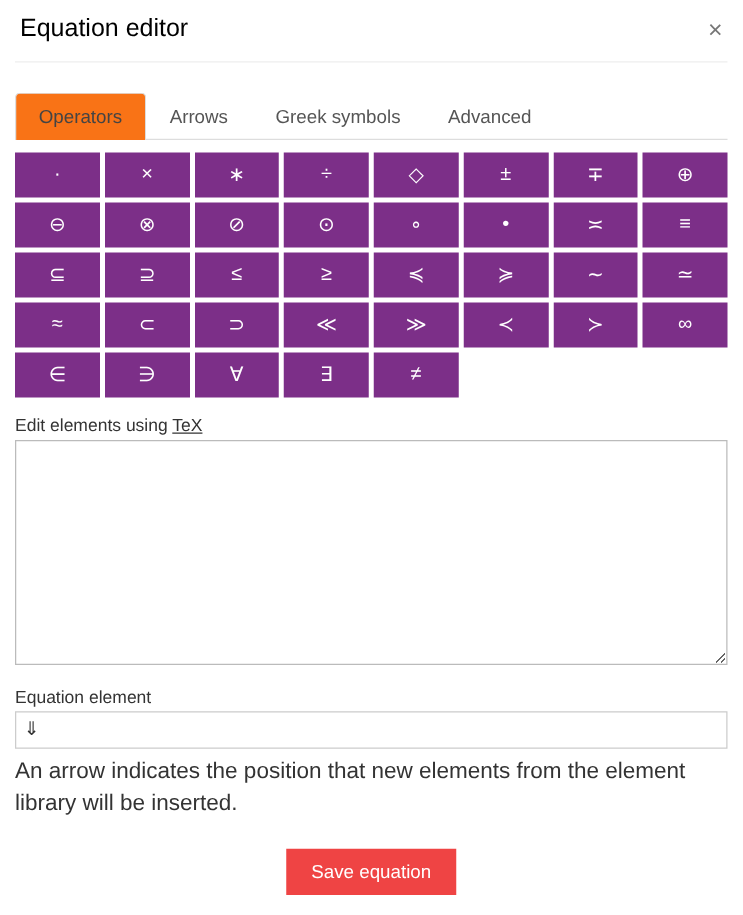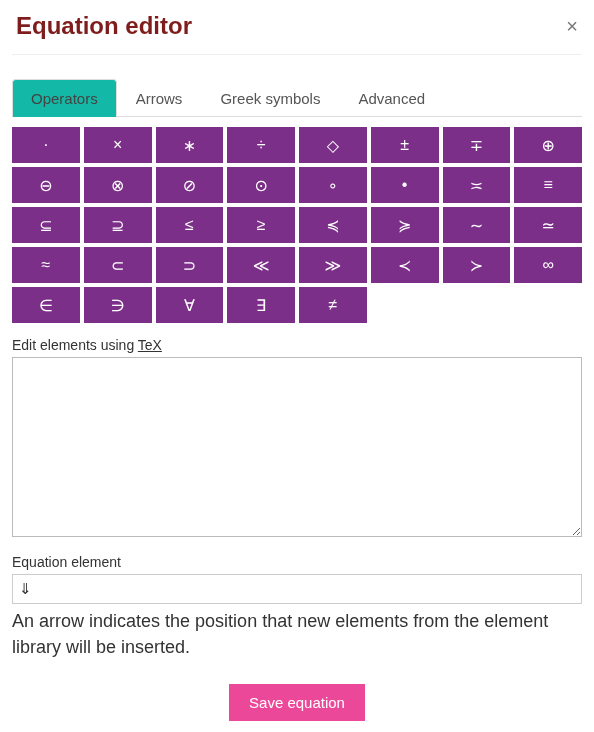--- a/index.html
+++ b/index.html
@@ -13,23 +13,23 @@
   }
   .dialog { padding: 6px 12px 20px 12px; }
   .header {
     display: flex;
     justify-content: space-between;
     align-items: center;
     padding: 6px 4px 14px 4px;
     border-bottom: 1px solid #eee;
   }
   .title {
-    font-size: 24px;
-    font-weight: 700;
-    color: #7f1d1d;
+    font-size: 20px;
+    font-weight: 400;
+    color: #000000;
   }
   .close {
     font-size: 20px;
     font-weight: 300;
     color: #777;
     cursor: pointer;
     line-height: 1;
   }
   .tabs {
     display: flex;
@@ -41,21 +41,21 @@
     cursor: pointer;
     color: #555;
     font-size: 15px;
     border: 1px solid transparent;
     border-bottom: none;
     margin-bottom: -1px;
     border-radius: 4px 4px 0 0;
   }
   .tab.active {
     border-color: #ddd;
-    background: #14b8a6;
+    background: #f97316;
     color: #444;
   }
   .grid {
     display: grid;
     grid-template-columns: repeat(8, 1fr);
     gap: 4px;
     margin-top: 10px;
   }
   .sym {
     background: #7c2f88;
@@ -100,21 +100,21 @@
     font-size: 18px;
     color: #333;
     line-height: 1.45;
   }
   .footer {
     display: flex;
     justify-content: center;
     margin-top: 24px;
   }
   .save-btn {
-    background: #ec4899;
+    background: #ef4444;
     color: #fff;
     border: none;
     padding: 10px 20px;
     font-size: 15px;
     cursor: pointer;
   }
 </style>
 </head>
 <body>
 

